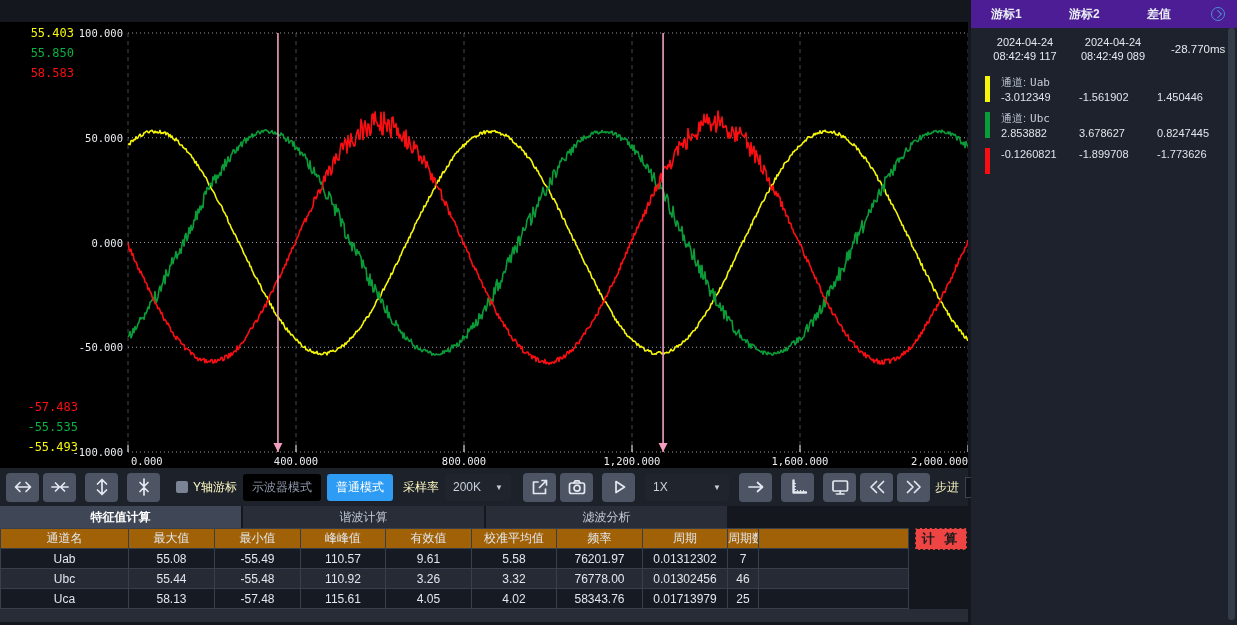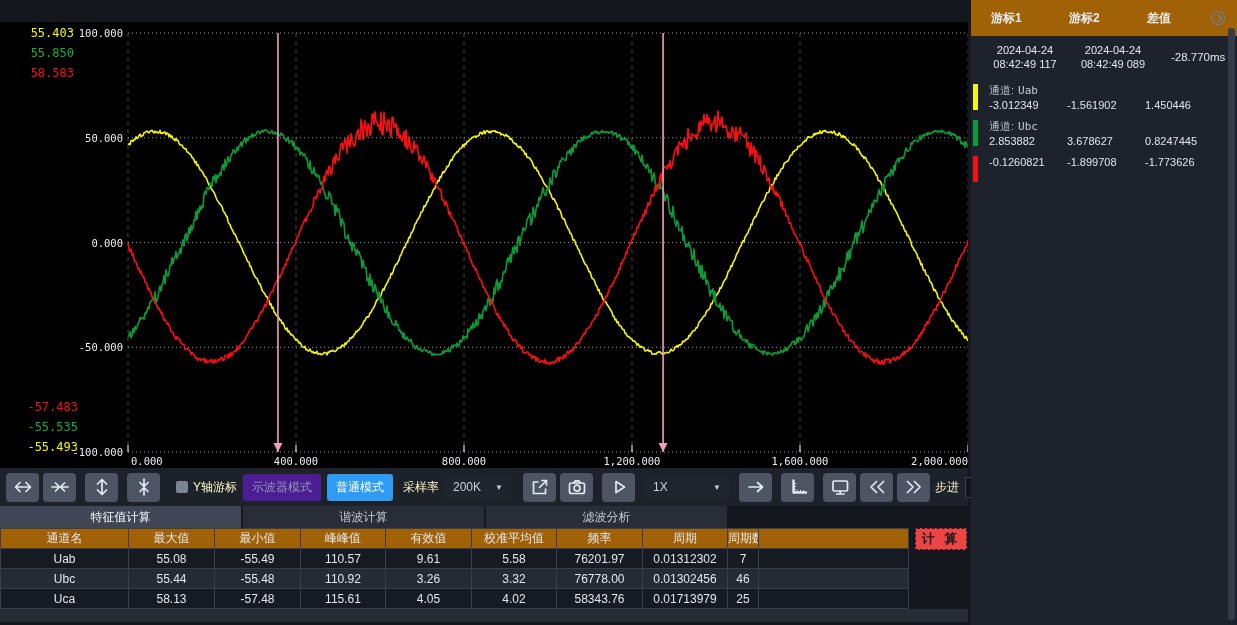--- a/index.html
+++ b/index.html
@@ -17,59 +17,59 @@
   .axlbl{font:10.5px "DejaVu Sans Mono",monospace;}
   .readout{font:12px "DejaVu Sans Mono",monospace;}
 
   
   .toolbar{position:absolute;left:0;top:468px;width:968px;height:38px;background:#1d212a;display:flex;align-items:center;padding:0 2px;}
   .tbtn{width:33px;height:29px;background:#4d5565;border-radius:4px;display:flex;align-items:center;justify-content:center;margin-left:4px;flex:none;cursor:pointer;}
   .tbtn svg{stroke:#e4e9f1;fill:none;stroke-width:1.7;stroke-linecap:round;stroke-linejoin:round;}
   .chk{width:12px;height:12px;background:#7b8494;border-radius:2px;margin-left:16px;flex:none;}
   .tlabel{color:#fef9c3;font-size:12px;margin-left:5px;flex:none;}
   .mode-btn{height:27px;border-radius:3px;font-size:12px;display:flex;align-items:center;padding:0 9px;margin-left:6px;flex:none;cursor:pointer;}
-  .mode-btn.inactive{background:#4c1d95;color:#8e99ad;}
+  .mode-btn.inactive{background:#000000;color:#8e99ad;}
   .mode-btn.active{background:#2e9bf5;color:#fff;}
   .dropdown{height:27px;background:#1f242d;border-radius:3px;color:#c9d0dc;font-size:12px;display:flex;align-items:center;justify-content:space-between;padding:0 8px;margin-left:6px;flex:none;cursor:pointer;}
   .dropdown .caret{font-size:8px;margin-left:8px;color:#c9d0dc;}
   .step-input{width:34px;height:21px;background:#10131a;border:1px solid #3b4250;color:#e8ecf2;font-size:12px;text-align:center;margin-left:6px;flex:none;padding:0;}
   .spinner{width:15px;height:21px;background:#10131a;border:1px solid #3b4250;border-left:none;display:flex;flex-direction:column;flex:none;}
   .spin-up,.spin-down{flex:1;display:flex;align-items:center;justify-content:center;cursor:pointer;}
   .spin-up:after{content:"";border-left:4px solid transparent;border-right:4px solid transparent;border-bottom:5px solid #cfd5e0;}
   .spin-down:after{content:"";border-left:4px solid transparent;border-right:4px solid transparent;border-top:5px solid #cfd5e0;}
 
   
   .tabs{position:absolute;left:0;top:506px;width:968px;height:22px;background:#14171e;display:flex;}
   .tab{width:241px;height:22px;display:flex;align-items:center;justify-content:center;font-size:12px;margin-right:2px;cursor:pointer;}
-  .tab.active{background:#3f4655;color:#fff;font-weight:normal;}
+  .tab.active{background:#3f4655;color:#fff;font-weight:bold;}
   .tab.inactive{background:#282d38;color:#c8cedb;}
 
   
   .table-wrap{position:absolute;left:0;top:528px;width:968px;}
   table{border-collapse:collapse;table-layout:fixed;width:908px;}
   th,td{border:1px solid #373e4c;height:20px;font-size:12px;text-align:center;padding:0;overflow:hidden;white-space:nowrap;}
   th{background:#a16207;color:#e2e6ed;font-weight:normal;}
   td{color:#e2e6ed;}
   tbody tr:nth-child(odd) td{background:#161a22;}
   tbody tr:nth-child(even) td{background:#252a35;}
   col.c0{width:128px}col.c1{width:86px}col.c2{width:86px}col.c3{width:85px}col.c4{width:86px}
   col.c5{width:85px}col.c6{width:86px}col.c7{width:85px}col.c8{width:31px}col.c9{width:150px}
   .calc-btn{position:absolute;left:915px;top:0px;width:52px;height:22px;background:#ef4444;border:1.6px dashed #1d1d1d;border-radius:2px;color:#1d1d1d;font-size:13px;font-weight:bold;display:flex;align-items:center;justify-content:center;letter-spacing:3px;cursor:pointer;}
   .bottom-strip{position:absolute;left:0;top:609px;width:968px;height:13px;background:#272c36;}
 
   
   .right-panel{position:absolute;left:971px;top:0;width:266px;height:625px;background:#1e222c;}
-  .rp-header{height:36px;background:#a16207;display:grid;grid-template-columns:78px 78px auto 30px;align-items:center;padding-left:20px;}
+  .rp-header{height:28px;background:#4c1d95;display:grid;grid-template-columns:78px 78px auto 30px;align-items:center;padding-left:20px;}
   .rp-header .hd{color:#e8ecf3;font-size:12px;font-weight:bold;}
   .rp-expand{width:14px;height:14px;border:1.4px solid #4d8fd1;border-radius:50%;position:relative;justify-self:end;margin-right:12px;cursor:pointer;}
   .rp-expand:before{content:"";position:absolute;left:3px;top:3px;width:4.5px;height:4.5px;border-right:1.4px solid #4d8fd1;border-top:1.4px solid #4d8fd1;transform:rotate(45deg);}
   .rp-times{display:grid;grid-template-columns:88px 88px auto;padding-left:10px;margin-top:7px;align-items:center;}
   .rp-time{color:#e4e8ef;font-size:11px;text-align:center;line-height:14px;}
   .rp-diff{color:#e4e8ef;font-size:11.5px;padding-left:14px;}
-  .rp-channels{margin-top:10px;}
+  .rp-channels{margin-top:10px;margin-left:12px;}
   .rp-chan{position:relative;padding:2px 0 3px 18px;margin-bottom:3px;}
   .rp-chan .bar{position:absolute;left:2px;top:3px;width:5px;height:26px;}
   .rp-chan .lbl{font-size:11px;color:#b6bdcb;}
   .rp-chan .lbl .cname{font-family:"DejaVu Sans Mono",monospace;color:#c7cdd9;margin-left:4px;}
   .rp-vals{display:grid;grid-template-columns:78px 78px auto;font-family:"DejaVu Sans Mono",monospace;font-size:11px;color:#e0e4ec;margin-top:1px;}
   .rp-scrollbar{position:absolute;right:2px;top:28px;width:7px;height:592px;background:#343c4a;border-radius:3px;}
 </style>
 </head>
 <body>
 

